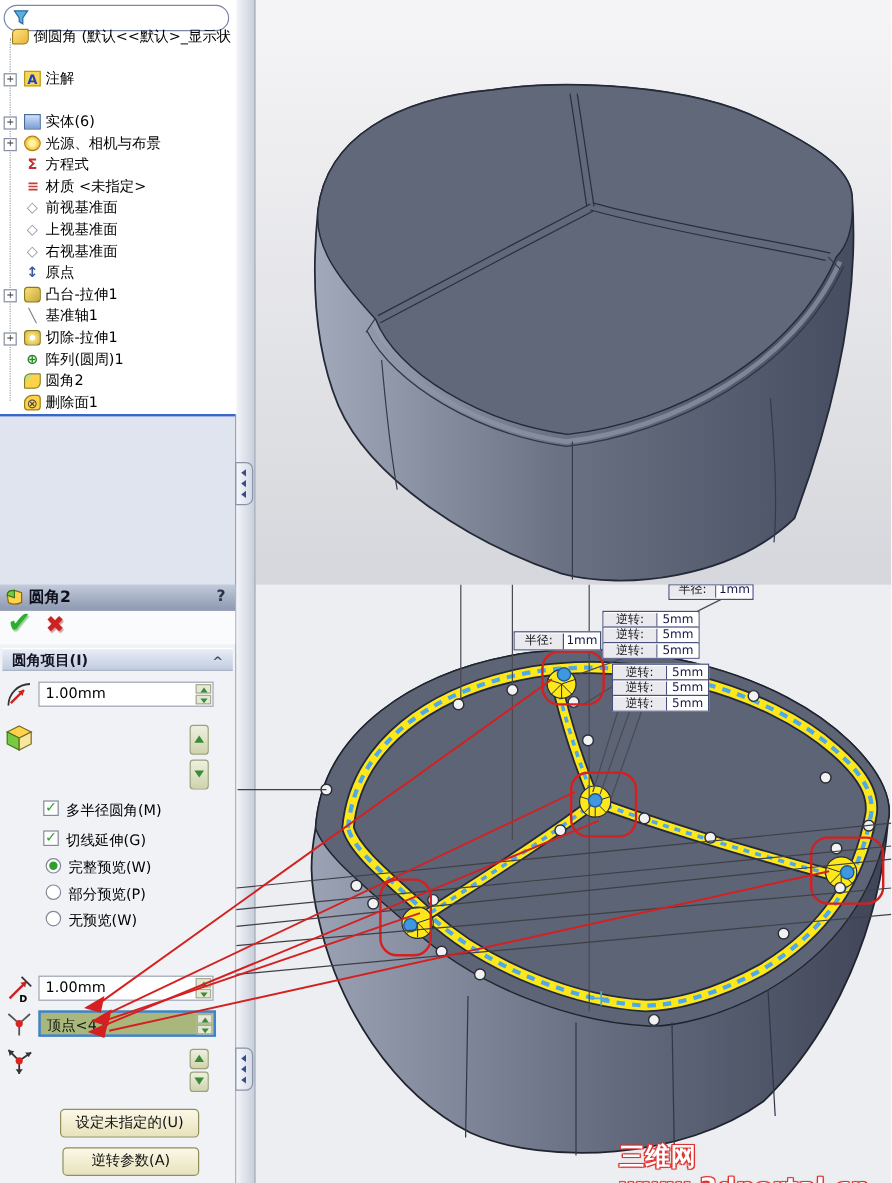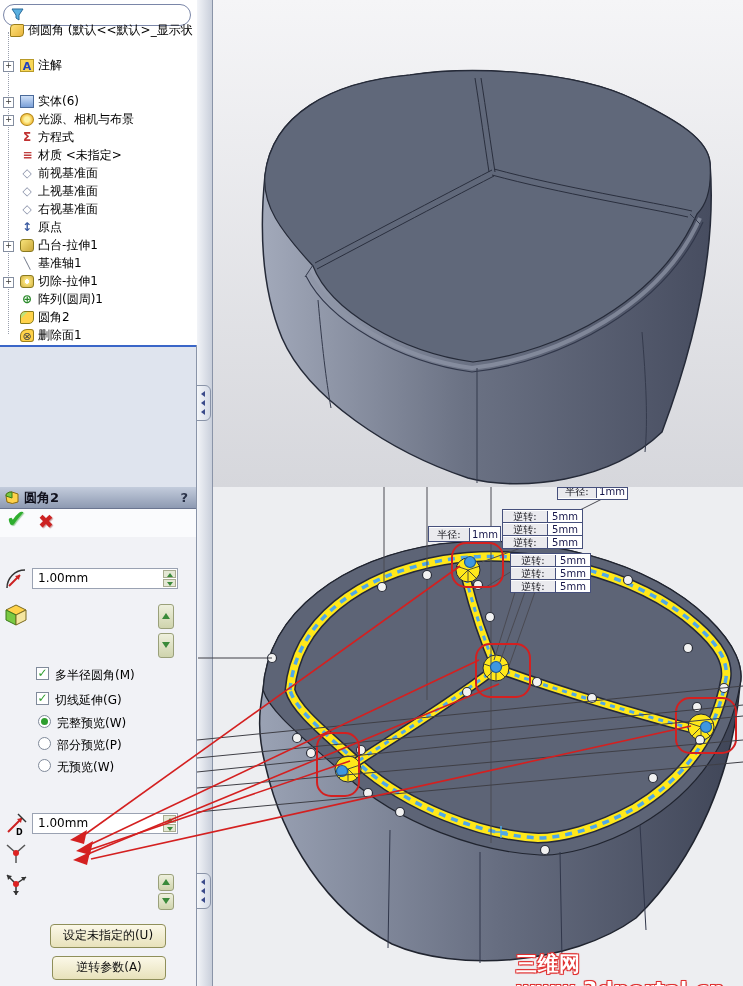--- a/index.html
+++ b/index.html
@@ -173,20 +173,24 @@
             <path d="M2,6 Q2,2 8,2 L8,8 Z" fill="#7ac943" stroke="#3a7a1a"></path>
           </svg>
         <span class="t">圆角2</span>
         <span id="pmhelp">?</span>
       </div>
       <div id="okx">
         <span id="okbtn">✔</span>
         <span id="xbtn">✖</span>
       </div>
 
+      <div class="grouphdr" style="top:53px">
+        <span>圆角项目(I)</span>
+        <span class="chev">^</span>
+      </div>
       <svg class="pmicon" style="left:4px;top:80px" width="24" height="24">
         <path d="M3,21 A18,18 0 0 1 21,3" fill="none" stroke="#333" stroke-width="1.5"></path>
         <line x1="5" y1="19" x2="16" y2="8" stroke="#c22" stroke-width="2"></line>
           <path d="M16,8 l-5,1 4,4 z" fill="#c22"></path>
       </svg>
       <div class="field" style="left:32px;top:81px;width:146px;height:21px">
         <span>1.00mm</span>
         <span class="spin">
             <span class="sb up">
               <i></i>
@@ -236,20 +240,31 @@
               <i></i>
             </span>
           </span>
       </div>
       <svg class="pmicon" style="left:4px;top:353px" width="24" height="24">
         <line x1="12" y1="13" x2="3" y2="5" stroke="#555" stroke-width="1.5"></line>
           <line x1="12" y1="13" x2="21" y2="5" stroke="#555" stroke-width="1.5"></line>
           <line x1="12" y1="13" x2="12" y2="23" stroke="#555" stroke-width="1.5"></line>
           <circle cx="12" cy="13" r="3" fill="#d22"></circle>
       </svg>
+      <div id="vertexfield">
+        <span>顶点&lt;4&gt;</span>
+        <span class="spin">
+            <span class="sb up">
+              <i></i>
+            </span>
+            <span class="sb dn">
+              <i></i>
+            </span>
+          </span>
+      </div>
       <svg class="pmicon" style="left:3px;top:384px" width="26" height="26">
         <line x1="13" y1="13" x2="4" y2="4" stroke="#333" stroke-width="1.5"></line>
           <path d="M4,4 l1,5 4,-4 z" fill="#333"></path>
         <line x1="13" y1="13" x2="23" y2="6" stroke="#333" stroke-width="1.5"></line>
           <path d="M23,6 l-5,0 3,4 z" fill="#333"></path>
         <line x1="13" y1="13" x2="13" y2="24" stroke="#333" stroke-width="1.5"></line>
           <path d="M13,24 l-3,-4 6,0 z" fill="#333"></path>
         <circle cx="13" cy="13" r="3" fill="#d22"></circle>
       </svg>
       <div class="scrollbtn up" style="left:158px;top:387px;height:17px">

